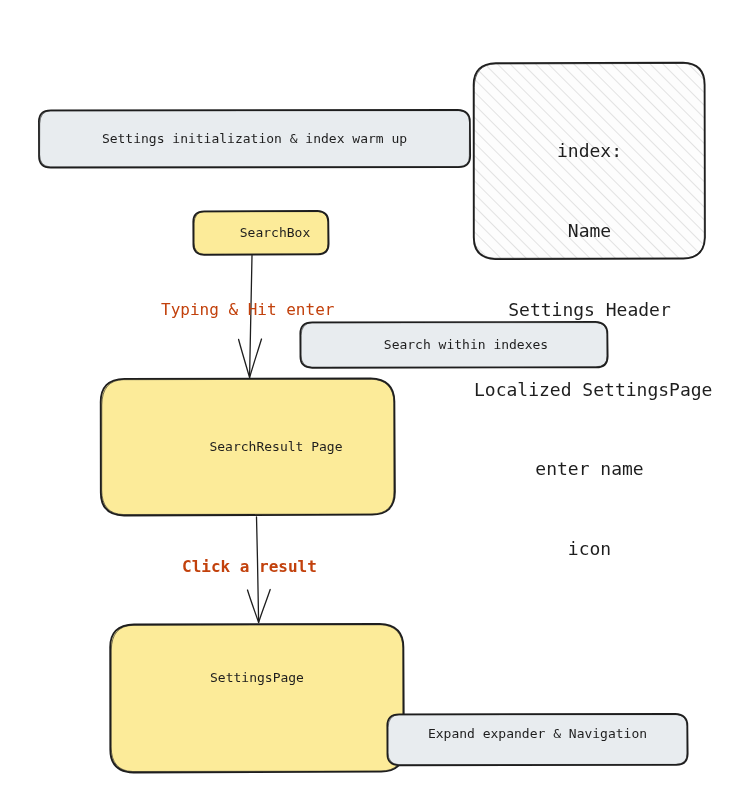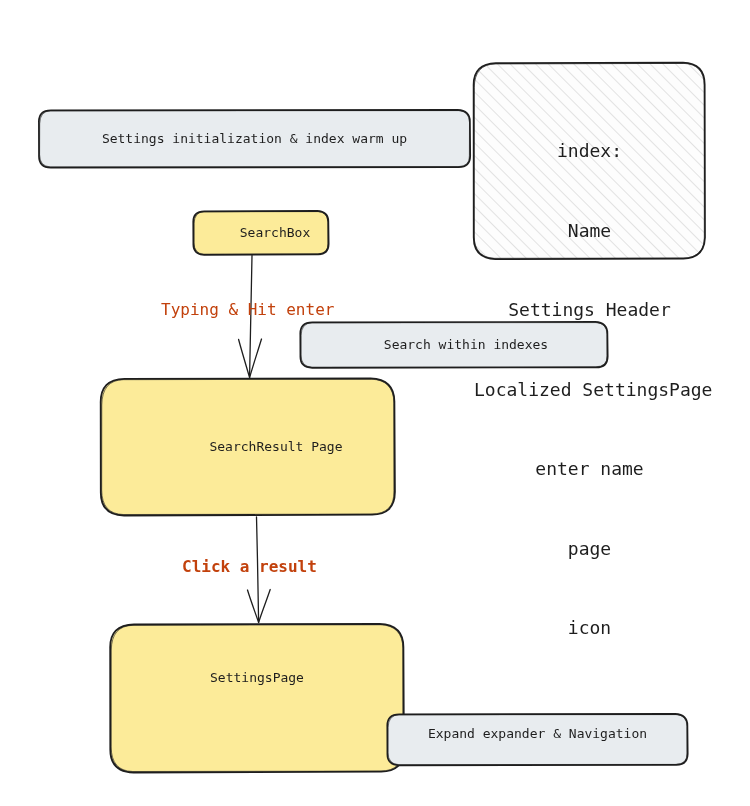--- a/index.html
+++ b/index.html
@@ -148,21 +148,20 @@
   </svg>
 
   <div class="node-label lbl-17" style="left:39px; top:110px; width:431px; height:58px;">Settings initialization &amp; index warm up</div>
 
   <div class="index-lines" style="left:474px; top:85px; width:231px;">
     <div>index:</div>
     <div>Name</div>
     <div>Settings Header</div>
     <div>Localized SettingsPage</div>
     <div>enter name</div>
-    <div>page</div>
     <div>icon</div>
   </div>
 
   <div class="node-label lbl-17" style="left:203px; top:211px; width:144px; height:44px;border-radius:16px;">SearchBox</div>
 
   <div class="node-label lbl-17" style="left:300px; top:322px; width:332px; height:46px;">Search within indexes</div>
 
   <div class="node-label lbl-17" style="left:101px; top:378px; width:294px; height:138px;margin-left:28px;">SearchResult Page</div>
 
   <div class="node-label lbl-17" style="left:110px; top:624px; width:294px; height:108px;">SettingsPage</div>

